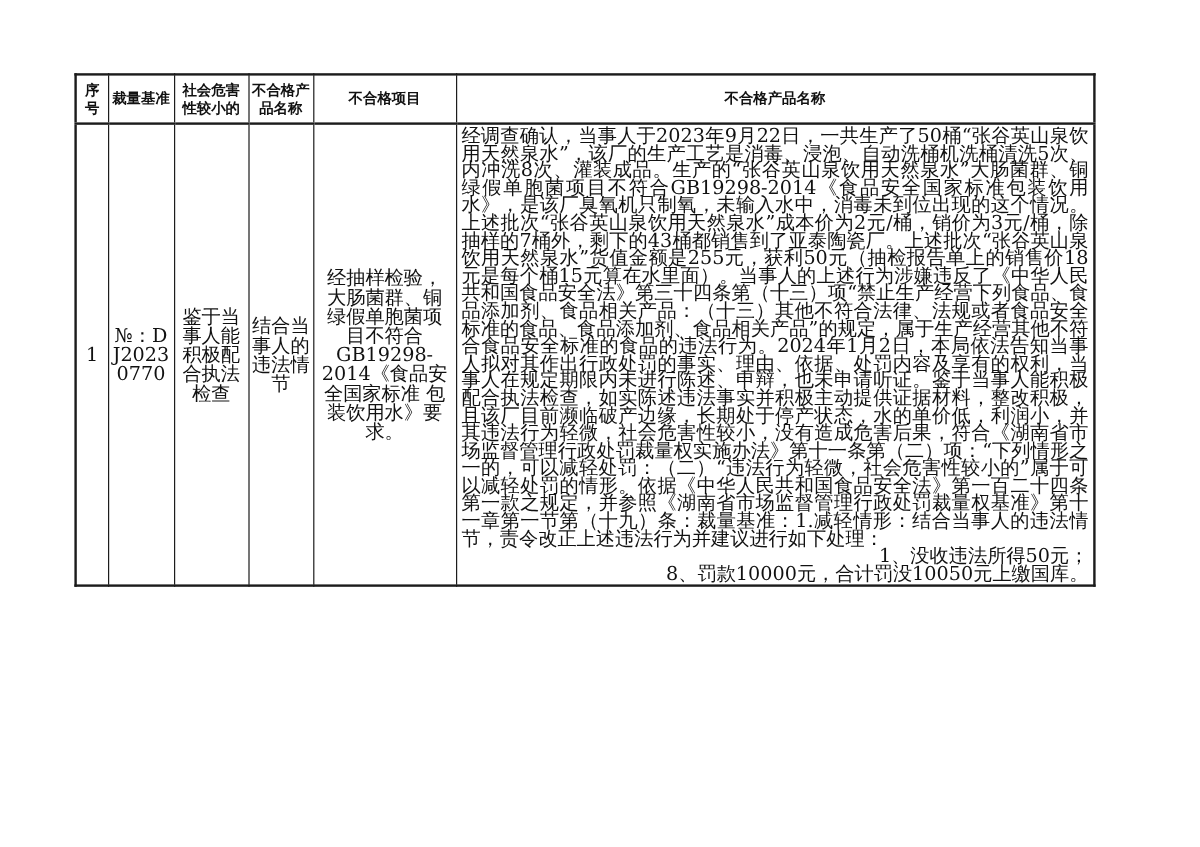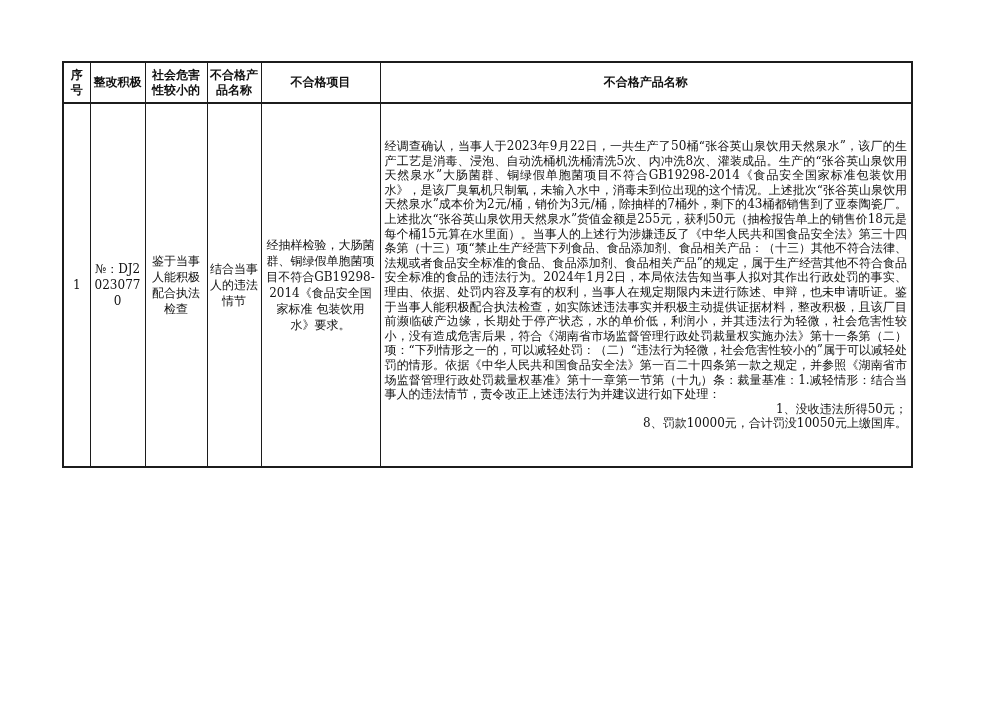--- a/index.html
+++ b/index.html
@@ -30,23 +30,23 @@
     font-weight: bold;
     font-size: 12px;
     line-height: 15px;
     text-align: center;
     vertical-align: middle;
     height: 41px;
     padding: 2px 1px;
     border-bottom-width: 2px;
   }
   table.report td {
-    font-size: 12px;
+    font-size: 16px;
     vertical-align: middle;
-    height: 364px;
+    height: 300px;
   }
   td.c-center {
     text-align: center;
     line-height: 16px;
     padding: 2px 2px;
   }
   td.c-seq { line-height: 16px; text-align: center; }
   td.c-report { word-break: break-all; }
   td.c-items {
     line-height: 16px;
@@ -74,21 +74,21 @@
       <col style="width:27px">
       <col style="width:55px">
       <col style="width:62px">
       <col style="width:54px">
       <col style="width:119px">
       <col style="width:532px">
     </colgroup>
     <thead>
       <tr>
         <th>序号</th>
-        <th>整改积极</th>
+        <th>裁量基准</th>
         <th>社会危害性较小的</th>
         <th>不合格产品名称</th>
         <th>不合格项目</th>
         <th>不合格产品名称</th>
       </tr>
     </thead>
     <tbody>
       <tr>
         <td class="c-seq">1</td>
         <td class="c-center c-report">№：DJ20230770</td>

